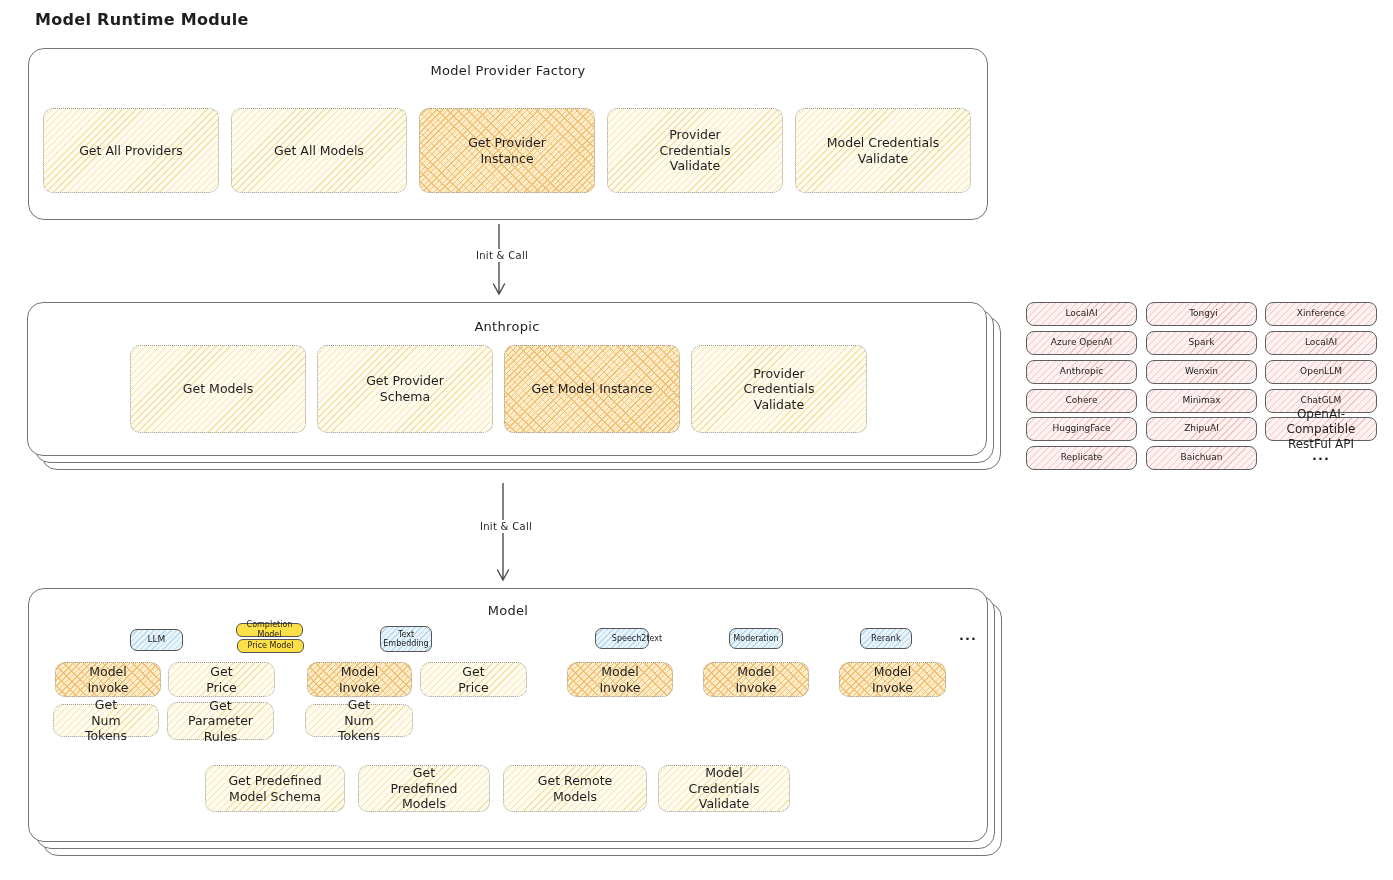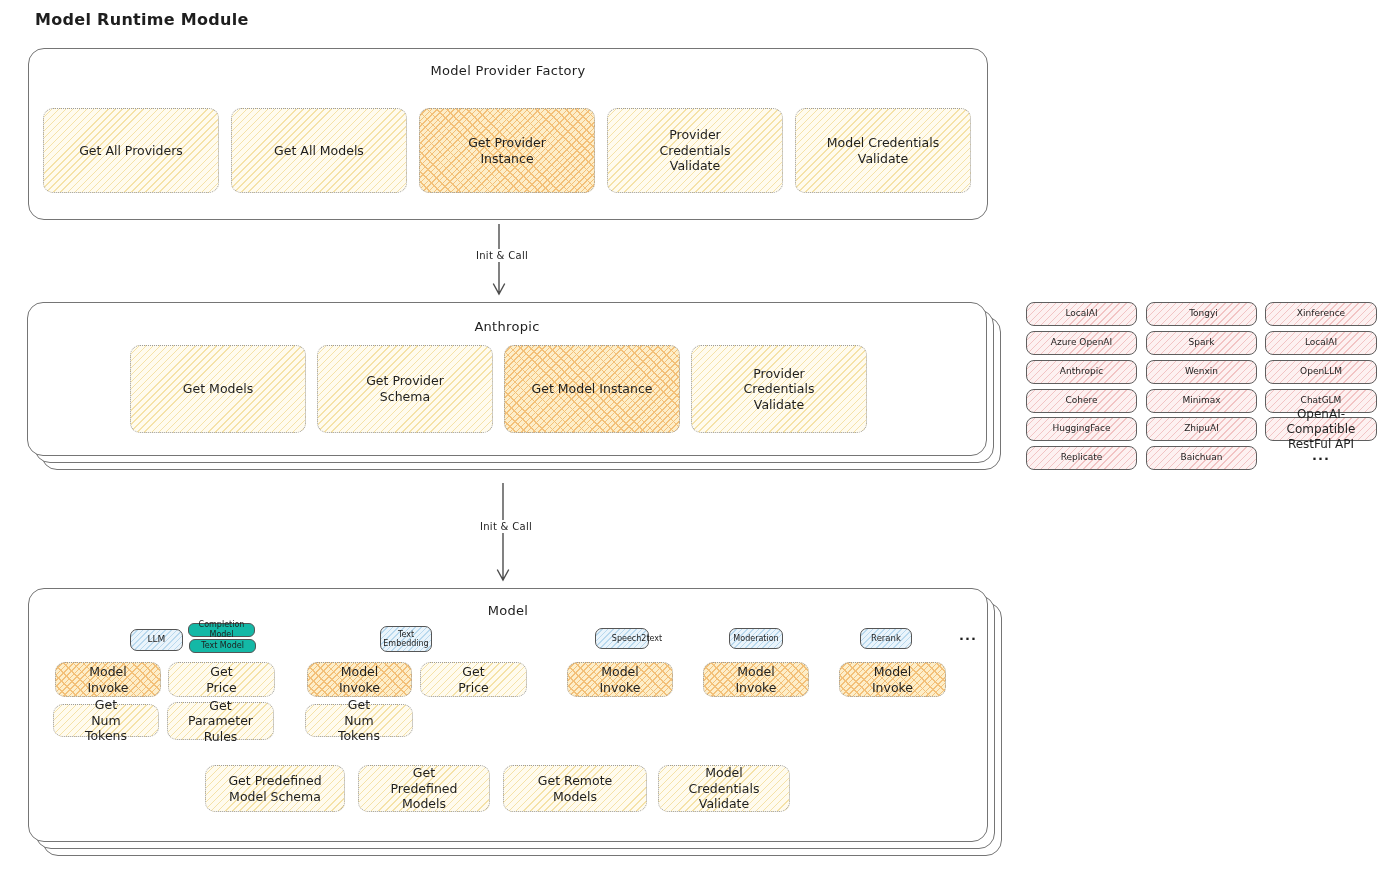--- a/index.html
+++ b/index.html
@@ -22,21 +22,21 @@
           background:repeating-linear-gradient(135deg,var(--yellow-hatch,#f5e2a8) 0 1px,transparent 1px 5px) var(--yellow-box,#fffbee);}
   .orange{border:1.4px dotted #9b9b9b;
           background:repeating-linear-gradient(135deg,var(--orange-hatch,#f3c078) 0 1px,transparent 1px 4px),
                      repeating-linear-gradient(45deg,var(--orange-hatch,#f3c078) 0 1px,transparent 1px 7px),
                      var(--orange-box,#fdeec9);}
   .pink{border:1.1px solid #5f5f5f;border-radius:8px;font-size:9px;padding:1px 4px;
         background:repeating-linear-gradient(135deg,var(--pink-hatch,#f2c4c4) 0 1px,transparent 1px 5px) var(--pink-box,#fdf1f1);}
   .pink.small{font-size:12px;}
   .blue{border:1.1px solid #555;border-radius:7px;font-size:8.5px;padding:1px 4px;
         background:repeating-linear-gradient(135deg,var(--blue-hatch,#b9d9ee) 0 1px,transparent 1px 4px) var(--blue-box,#eaf4fb);}
-  .whitetab{border:1.1px solid #555;border-radius:6px;font-size:8px;background:#14b8a6;padding:0 3px;}
+  .whitetab{border:1.1px solid #555;border-radius:6px;font-size:8px;background:#fde047;padding:0 3px;margin-left:48px;}
   .ellipsis{font-size:13px;font-weight:700;letter-spacing:1px;border:none;background:none;}
 
   .arrow{position:absolute;z-index:3;}
   .arrow-label{position:absolute;z-index:4;background:#fff;font-size:10px;text-align:center;
                padding:1px 4px;letter-spacing:.3px;}
 </style>
 </head>
 <body>
 
 <div id="canvas">
@@ -92,21 +92,21 @@
   <div class="arrow-label" style="left:468px;top:520px;width:68px;">Init &amp; Call</div>
 
   <div class="stack" style="left:42px;top:602px;width:958px;height:252px;"></div>
   <div class="stack" style="left:35px;top:595px;width:958px;height:252px;"></div>
   <div class="container" style="left:28px;top:588px;width:958px;height:252px;">
     <div class="section-title" style="top:14px;">Model</div>
   </div>
 
   <div class="box blue" style="left:130px;top:629px;width:53px;height:22px;font-size:9px;">LLM</div>
   <div class="box whitetab" style="left:188px;top:623px;width:67px;height:14px;">Completion Model</div>
-  <div class="box whitetab" style="left:189px;top:639px;width:67px;height:14px;">Text Model</div>
+  <div class="box whitetab" style="left:189px;top:639px;width:67px;height:14px;">Price Model</div>
   <div class="box blue" style="left:380px;top:626px;width:52px;height:26px;font-size:8px;line-height:1.15;">Text Embedding</div>
   <div class="box blue" style="left:595px;top:628px;width:54px;height:21px;font-size:8px;padding-left:34px;">Speech2text</div>
   <div class="box blue" style="left:729px;top:628px;width:54px;height:21px;font-size:8px;">Moderation</div>
   <div class="box blue" style="left:860px;top:628px;width:52px;height:21px;font-size:8.5px;">Rerank</div>
   <div class="box ellipsis" style="left:942px;top:626px;width:28px;height:21px;">...</div>
 
   <div class="box orange" style="left:55px;top:662px;width:106px;height:35px;">Model Invoke</div>
   <div class="box yellow" style="left:168px;top:662px;width:107px;height:35px;">Get Price</div>
   <div class="box orange" style="left:307px;top:662px;width:105px;height:35px;">Model Invoke</div>
   <div class="box yellow" style="left:420px;top:662px;width:107px;height:35px;">Get Price</div>

